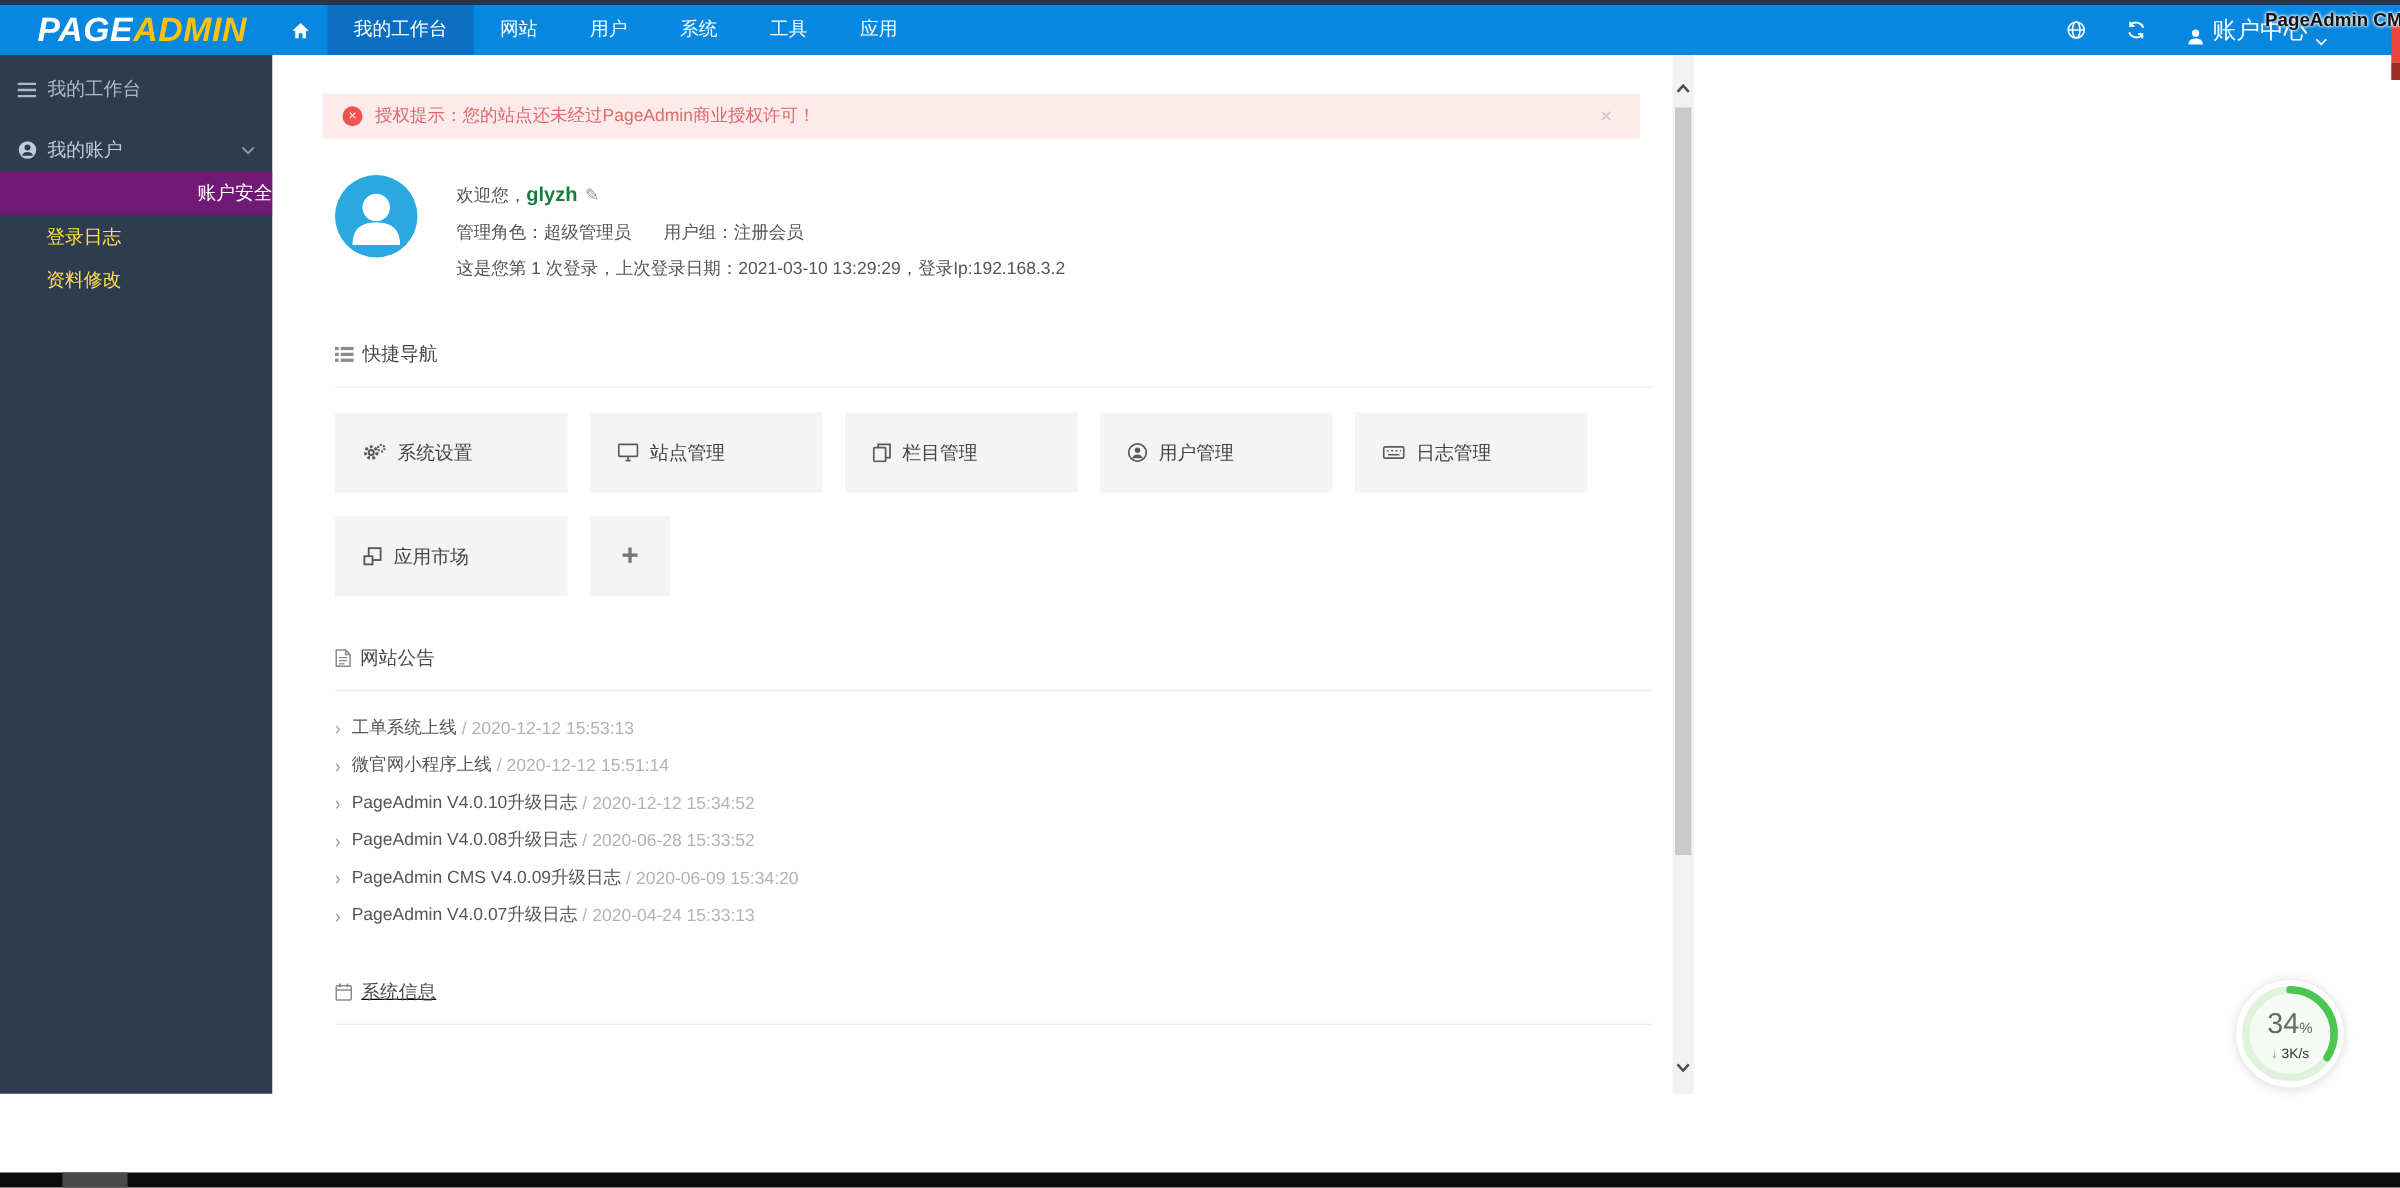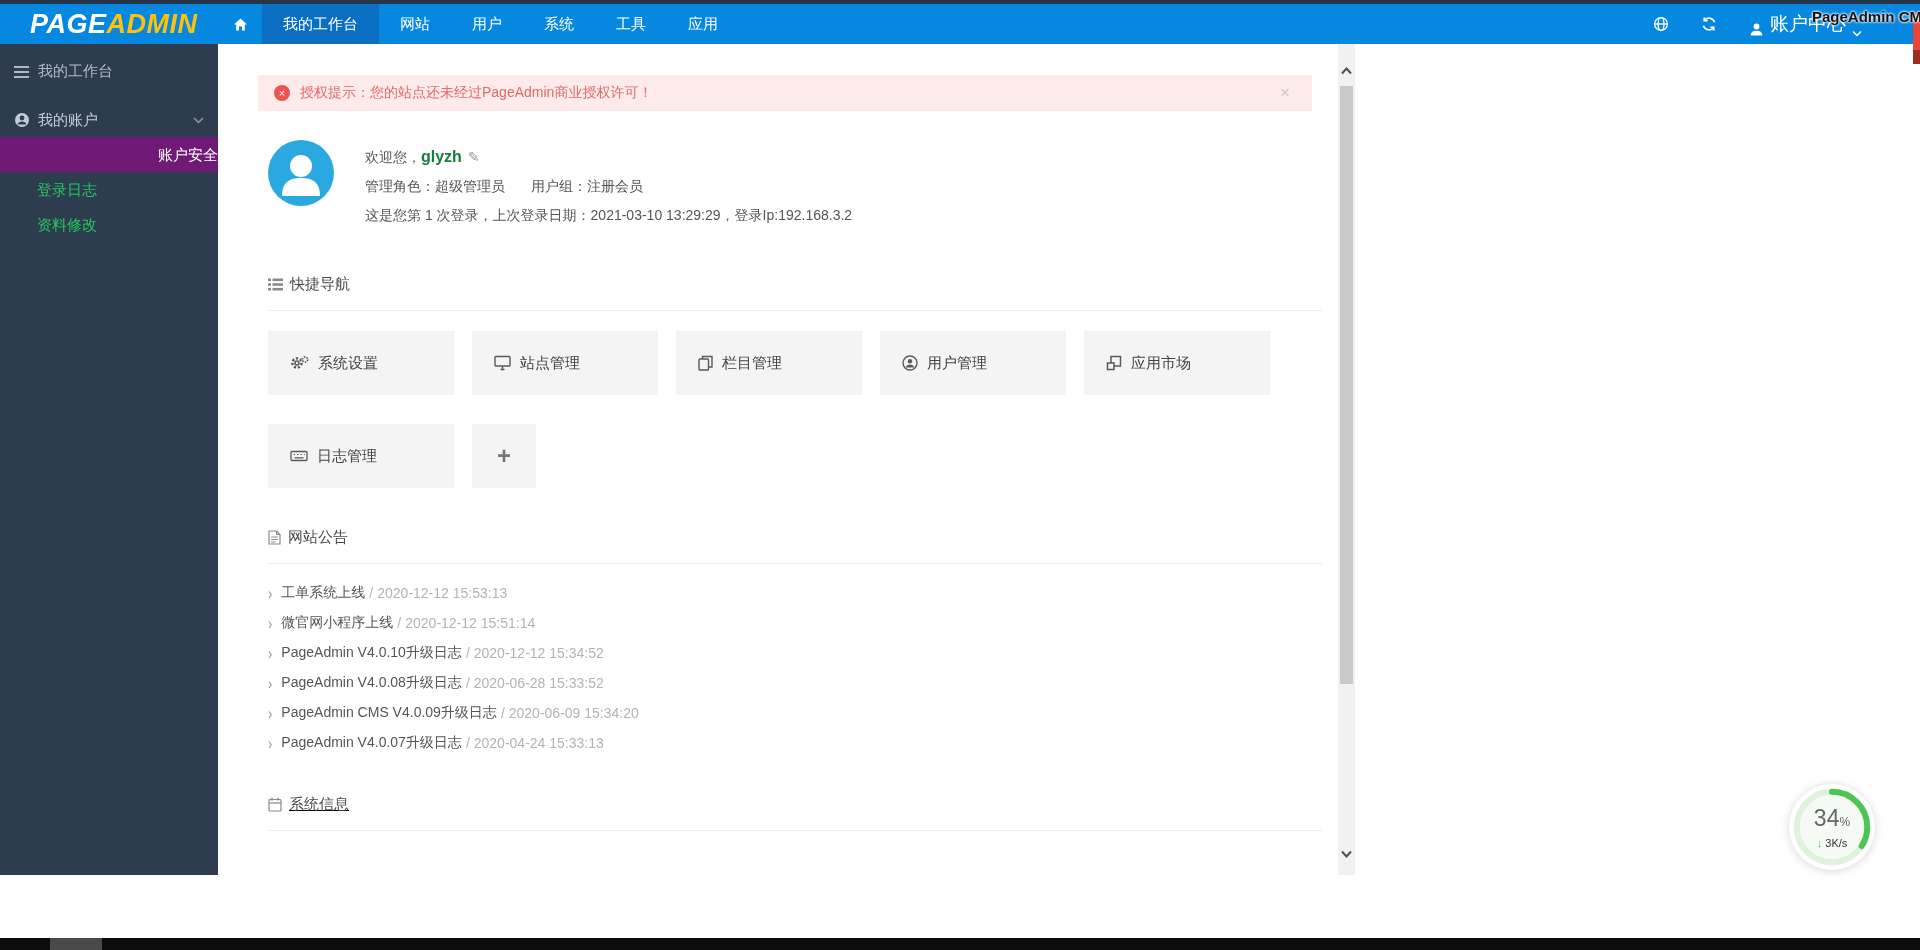--- a/index.html
+++ b/index.html
@@ -29,21 +29,21 @@
   .red-edge-a { position:absolute; right:0; top:12px; width:7px; height:38px; background:#e8453c; z-index:49; }
   .red-edge-b { position:absolute; right:0; top:50px; width:7px; height:14px; background:#9c2d24; z-index:49; }
 
   
   .sidebar { position:absolute; left:0; top:44px; width:218px; height:831px; background:#2e3c50; }
   .sb-header { padding:18px 14px 0 14px; display:flex; align-items:center; gap:9px;
     font-size:15px; color:#aeb9c3; cursor:pointer; }
   .sb-group { margin-top:22px; padding:0 14px; height:34px; display:flex; align-items:center; gap:8px;
     font-size:15px; color:#c2ccd6; cursor:pointer; }
   .sb-group .caret { margin-left:auto; }
-  .sb-item { height:35px; line-height:35px; padding-left:37px; font-size:15px; color:#22c55e; cursor:pointer; }
+  .sb-item { height:35px; line-height:35px; padding-left:37px; font-size:15px; color:#fde047; cursor:pointer; }
   .sb-item.active { color:#fff; font-weight:normal; background:#701a75;text-align:right; }
 
   
   .main { position:absolute; left:218px; top:44px; width:1120px; height:831px;
     background:#fff; overflow:hidden; padding:31px 26px 0 40px; }
 
   .alert { height:36px; background:#fdeaea; display:flex; align-items:center; padding:0 16px;
     font-size:14px; color:#e06a6a; }
   .alert-badge { width:16px; height:16px; border-radius:50%; background:#ef5350; color:#fff;
     font-size:11px; line-height:16px; text-align:center; margin-right:10px; flex:0 0 auto; }
@@ -56,21 +56,21 @@
   .w-line { line-height:29px; white-space:nowrap; }
   .w-name { font-size:16px; font-weight:bold; color:#15803d; margin-right:6px; }
   .edit-ic { color:#999; font-size:14px; cursor:pointer; }
   .w-gap { display:inline-block; width:26px; }
 
   .section { margin-left:10px; }
   .sec-head { display:flex; align-items:center; gap:7px; font-size:15px; color:#4a4a4a; }
   .sec-head svg { flex:0 0 auto; }
   .sec-divider { height:1px; background:#ececec; margin-top:16px; margin-right:-10px; }
 
-  .cards { margin-top:20px; display:flex; flex-wrap:wrap; gap:29px 18px; width:1030px;text-align:center; }
+  .cards { margin-top:20px; display:flex; flex-wrap:wrap; gap:19px 18px; width:1030px;text-align:center; }
   .card { width:186px; height:64px; background:#f4f4f4; display:flex; align-items:center;
     padding-left:22px; gap:9px; font-size:15px; color:#444; cursor:pointer; }
   .card-plus { width:64px; height:64px; background:#f4f4f4; display:flex; align-items:center;
     justify-content:center; font-size:24px; font-weight:bold; color:#777; cursor:pointer; }
 
   .ann-list { margin-top:14px; }
   .ann-item { height:30px; display:flex; align-items:center; font-size:14px; cursor:pointer; }
   .ann-chev { color:#999; font-size:13px; margin-right:9px; transform:scaleY(1.25); }
   .ann-title { color:#555; }
   .ann-sep, .ann-date { color:#b3b3b3; }
@@ -281,35 +281,35 @@
           <svg class="icon-svg" width="16" height="16" viewBox="0 0 16 16">
               <circle cx="8" cy="8" r="7" fill="none" stroke="#5a5a5a" stroke-width="1.4"></circle>
               <circle cx="8" cy="6.2" r="2.2" fill="#5a5a5a"></circle>
               <path d="M3.8 12.6 C4.4 10.4 6.1 9.6 8 9.6 C9.9 9.6 11.6 10.4 12.2 12.6" fill="#5a5a5a"></path>
             </svg>
         </span>
         <span>用户管理</span>
       </div>
       <div class="card">
         <span>
+          <svg class="icon-svg" width="18" height="14" viewBox="0 0 18 14" fill="none" stroke="#5a5a5a" stroke-width="1.3">
+              <rect x="1" y="2.5" width="16" height="9" rx="1"></rect>
+              <path d="M3.5 5.5 H5 M7 5.5 H8.5 M10.5 5.5 H12 M14 5.5 H14.8 M4.5 8.8 H13.5" stroke-width="1.2"></path>
+            </svg>
+        </span>
+        <span>日志管理</span>
+      </div>
+      <div class="card">
+        <span>
           <svg class="icon-svg" width="16" height="16" viewBox="0 0 16 16" fill="none" stroke="#5a5a5a" stroke-width="1.5">
               <rect x="5" y="1.5" width="9.5" height="9.5"></rect>
               <rect x="1.5" y="8" width="6.5" height="6.5" fill="#f4f4f4"></rect>
             </svg>
         </span>
         <span>应用市场</span>
-      </div>
-      <div class="card">
-        <span>
-          <svg class="icon-svg" width="18" height="14" viewBox="0 0 18 14" fill="none" stroke="#5a5a5a" stroke-width="1.3">
-              <rect x="1" y="2.5" width="16" height="9" rx="1"></rect>
-              <path d="M3.5 5.5 H5 M7 5.5 H8.5 M10.5 5.5 H12 M14 5.5 H14.8 M4.5 8.8 H13.5" stroke-width="1.2"></path>
-            </svg>
-        </span>
-        <span>日志管理</span>
       </div>
       <div class="card-plus">
         <span>+</span>
       </div>
     </div>
   </div>
 
   <div class="section" style="margin-top:40px;">
     <div class="sec-head">
       <span>

